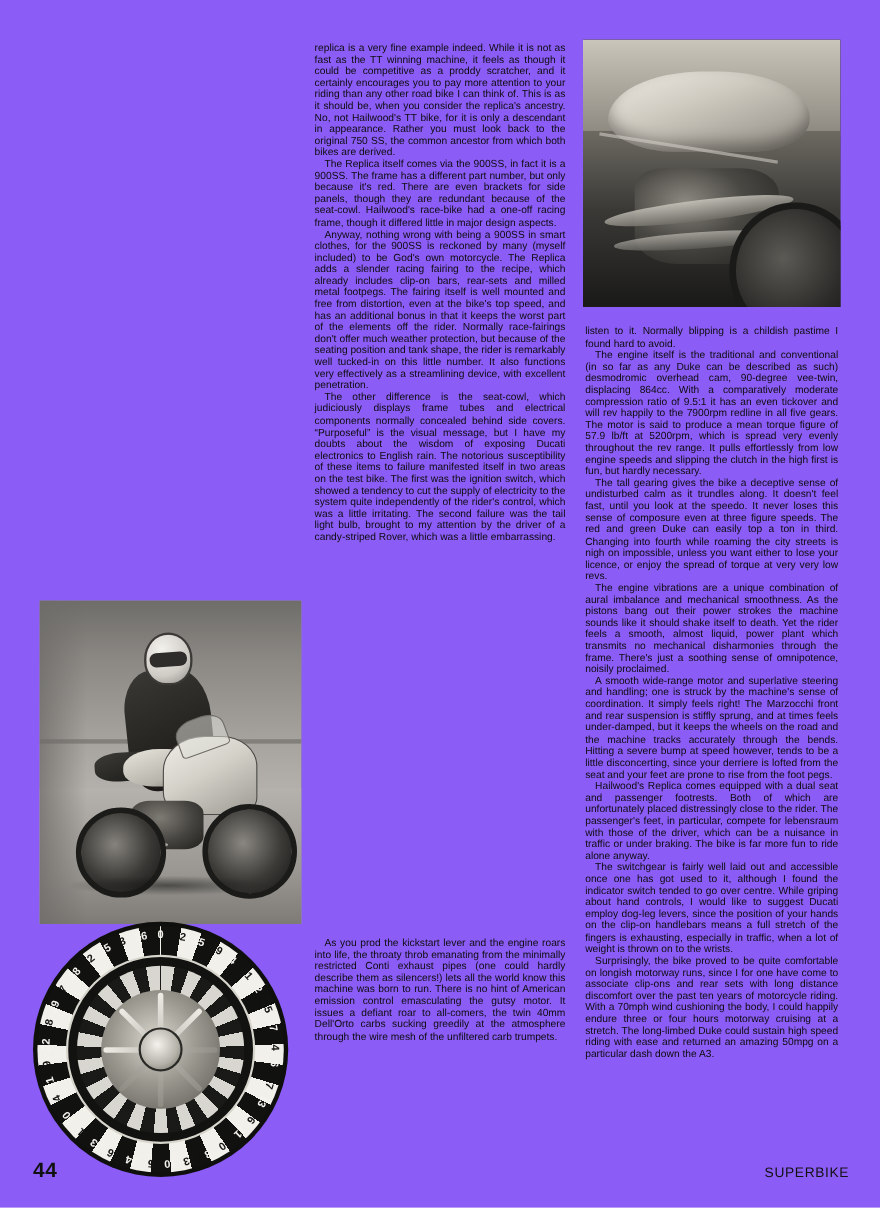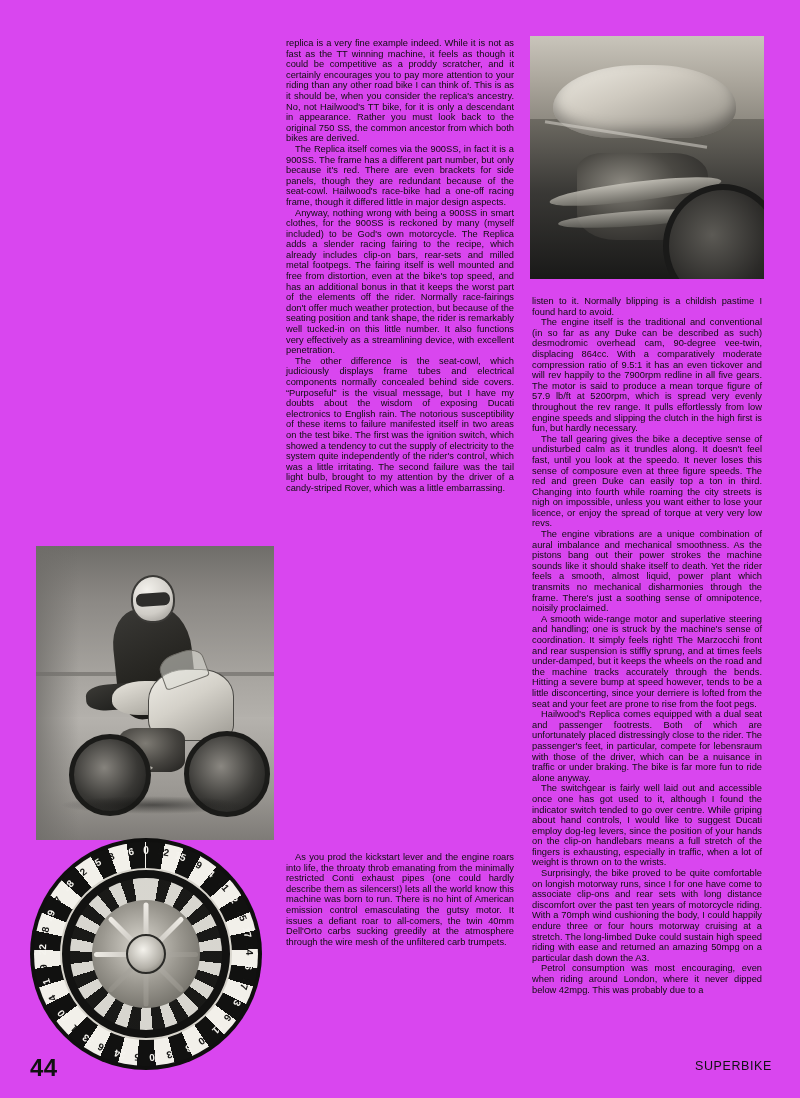--- a/index.html
+++ b/index.html
@@ -14,21 +14,21 @@
     font-family: "Liberation Sans", sans-serif;
     color: #111111;
     overflow: hidden;
   }
 
   .page {
     position: absolute;
     left: 0; top: 0;
     width: 800px;
     height: 1098px;
-    background: #d946ef;
+    background: #8b5cf6;
   }
 
   
   .col {
     position: absolute;
     top: 38px;
     width: 228px;
     font-size: 9.3px;
     line-height: 10.6px;
     text-align: justify;
@@ -288,21 +288,21 @@
     font-family: "Liberation Sans", sans-serif;
   }
   .wheel-num span { display: block; padding-top: 3px; }
   .wheel-num.dark span { color: #141413; }
 
   
   .folio {
     position: absolute;
     left: 30px;
     top: 1054px;
-    font-size: 24px;
+    font-size: 19px;
     font-weight: bold;
     color: #111;
     letter-spacing: .5px;
   }
   .masthead {
     position: absolute;
     right: 28px;
     top: 1059px;
     font-size: 12.5px;
     font-weight: normal;
@@ -339,21 +339,20 @@
 
   <div class="col col-right">
     <p class="noindent">listen to it. Normally blipping is a childish pastime I found hard to avoid.</p>
     <p>The engine itself is the traditional and conventional (in so far as any Duke can be described as such) desmodromic overhead cam, 90-degree vee-twin, displacing 864cc. With a comparatively moderate compression ratio of 9.5:1 it has an even tickover and will rev happily to the 7900rpm redline in all five gears. The motor is said to produce a mean torque figure of 57.9 lb/ft at 5200rpm, which is spread very evenly throughout the rev range. It pulls effortlessly from low engine speeds and slipping the clutch in the high first is fun, but hardly necessary.</p>
     <p>The tall gearing gives the bike a deceptive sense of undisturbed calm as it trundles along. It doesn't feel fast, until you look at the speedo. It never loses this sense of composure even at three figure speeds. The red and green Duke can easily top a ton in third. Changing into fourth while roaming the city streets is nigh on impossible, unless you want either to lose your licence, or enjoy the spread of torque at very very low revs.</p>
     <p>The engine vibrations are a unique combination of aural imbalance and mechanical smoothness. As the pistons bang out their power strokes the machine sounds like it should shake itself to death. Yet the rider feels a smooth, almost liquid, power plant which transmits no mechanical disharmonies through the frame. There's just a soothing sense of omnipotence, noisily proclaimed.</p>
     <p>A smooth wide-range motor and superlative steering and handling; one is struck by the machine's sense of coordination. It simply feels right! The Marzocchi front and rear suspension is stiffly sprung, and at times feels under-damped, but it keeps the wheels on the road and the machine tracks accurately through the bends. Hitting a severe bump at speed however, tends to be a little disconcerting, since your derriere is lofted from the seat and your feet are prone to rise from the foot pegs.</p>
     <p>Hailwood's Replica comes equipped with a dual seat and passenger footrests. Both of which are unfortunately placed distressingly close to the rider. The passenger's feet, in particular, compete for lebensraum with those of the driver, which can be a nuisance in traffic or under braking. The bike is far more fun to ride alone anyway.</p>
     <p>The switchgear is fairly well laid out and accessible once one has got used to it, although I found the indicator switch tended to go over centre. While griping about hand controls, I would like to suggest Ducati employ dog-leg levers, since the position of your hands on the clip-on handlebars means a full stretch of the fingers is exhausting, especially in traffic, when a lot of weight is thrown on to the wrists.</p>
     <p>Surprisingly, the bike proved to be quite comfortable on longish motorway runs, since I for one have come to associate clip-ons and rear sets with long distance discomfort over the past ten years of motorcycle riding. With a 70mph wind cushioning the body, I could happily endure three or four hours motorway cruising at a stretch. The long-limbed Duke could sustain high speed riding with ease and returned an amazing 50mpg on a particular dash down the A3.</p>
-    <p>Petrol consumption was most encouraging, even when riding around London, where it never dipped below 42mpg. This was probably due to a</p>
   </div>
 
   <div class="photo-bike">
     <div class="pb-bg"></div>
     <div class="pb-ground"></div>
     <div class="pb-kerb"></div>
     <div class="pb-blur-l"></div>
     <div class="pb-body"></div>
     <div class="pb-rider-helmet"></div>
     <div class="pb-visor"></div>

